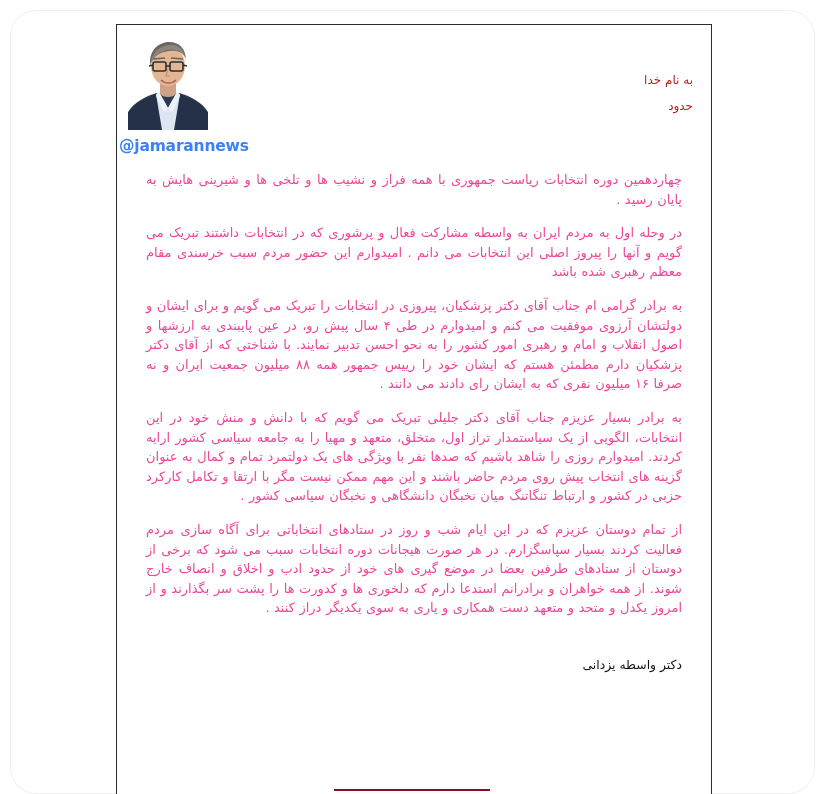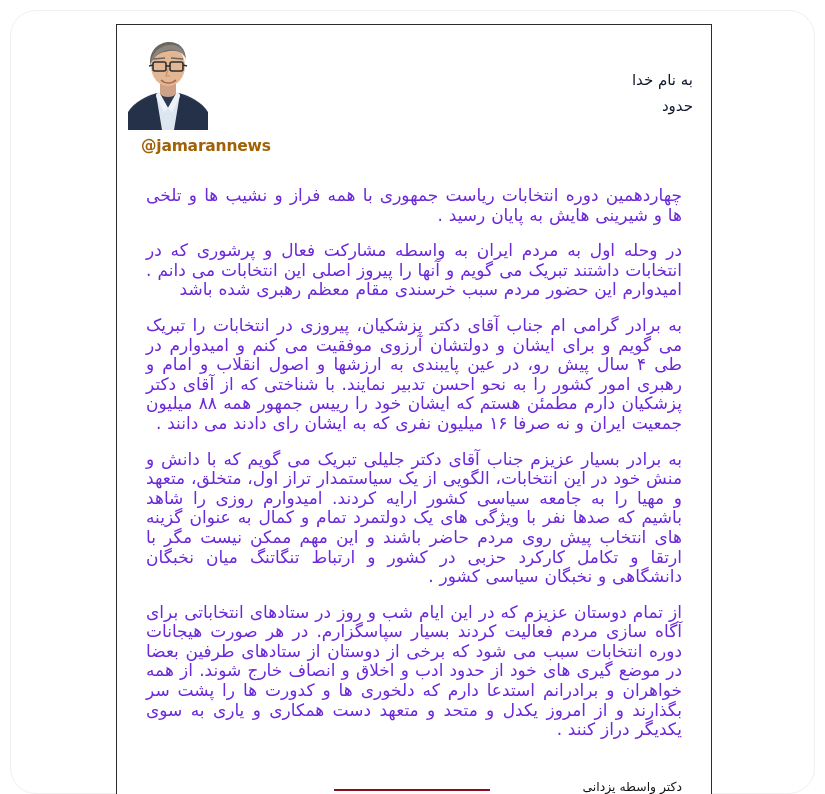--- a/index.html
+++ b/index.html
@@ -56,59 +56,59 @@
     top: 5px;
     width: 88px;
     height: 100px;
     overflow: hidden;
     background: #ffffff;
   }
   #avatar svg { display: block; }
 
   #handle {
     position: absolute;
-    left: 24px;
+    left: 2px;
     top: 112px;
     font-family: "DejaVu Sans", "Liberation Sans", sans-serif;
     font-size: 15.5px;
     font-weight: 700;
-    color: #a16207;
+    color: #3b82f6;
     letter-spacing: -0.2px;
     direction: ltr;
     unicode-bidi: isolate;
   }
 
   #invocation {
     position: absolute;
     right: 18px;
     top: 42px;
     text-align: right;
     direction: rtl;
   }
   #invocation .line {
     font-family: "DejaVu Sans", "Liberation Sans", sans-serif;
-    font-size: 15px;
-    color: #0f172a;
+    font-size: 12px;
+    color: #b91c1c;
     line-height: 26px;
     white-space: nowrap;
   }
 
   
   #letter-body {
     padding: 0 29px 0 29px;
     direction: rtl;
     text-align: justify;
     text-align-last: right;
   }
   .para {
     font-family: "DejaVu Sans", "Liberation Sans", sans-serif;
-    font-size: 17px;
+    font-size: 13px;
     line-height: 19.6px;
-    color: #6d28d9;
-    margin: 16px 0 14px 0;
+    color: #ec4899;
+    margin: 0 0 14px 0;
     text-align: justify;
     text-align-last: right;
     word-spacing: 0.4px;
   }
   .para:last-child { margin-bottom: 0; }
 
   #signature-block {
     padding: 34px 29px 0 29px;
     direction: rtl;
     text-align: right;

